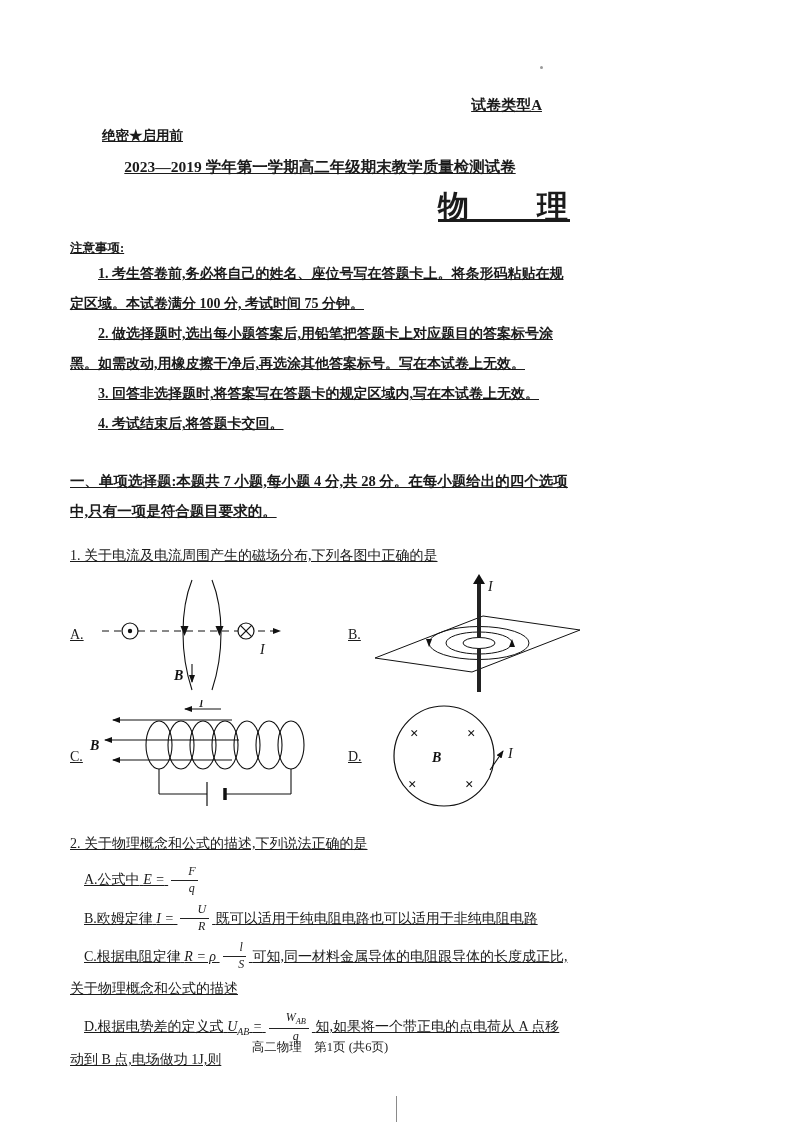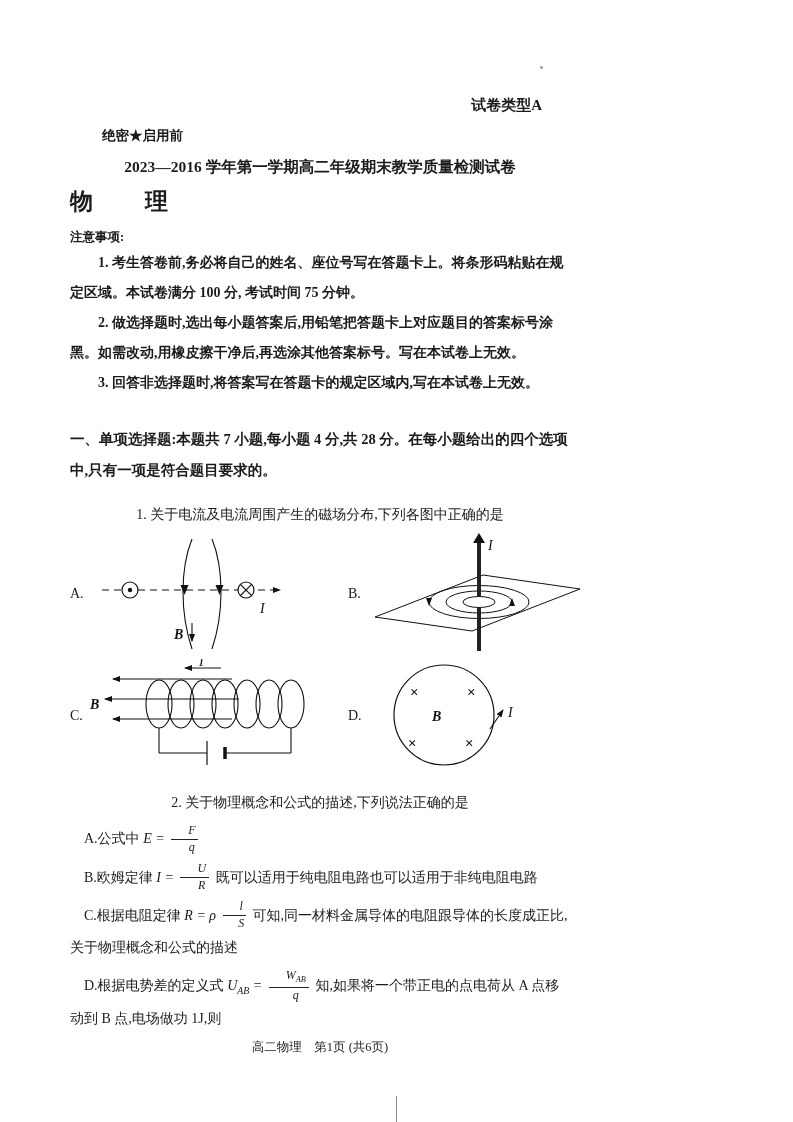--- a/index.html
+++ b/index.html
@@ -2,32 +2,32 @@
 <html><head>
 <meta charset="utf-8">
 <style>
   *{box-sizing:border-box;}
   html,body{margin:0;padding:0;}
   body{
     width:793px;height:1122px;background:#ffffff;color:#1b1b1b;
     font-family:"Liberation Serif","DejaVu Serif",serif;
     overflow:hidden;
   }
-  .page{width:640px;height:1122px;padding:96px 70px 16px 70px;position:relative;}
+  .page{width:640px;height:1122px;padding:96px 70px 16px 70px;position:relative;text-decoration:underline;}
 
   .paper-type{text-align:right;font-weight:bold;font-size:15px;padding-right:28px;}
   .secrecy{font-weight:bold;font-size:13.5px;margin-top:12px;margin-left:32px;}
   .exam-title{text-align:center;font-size:15.5px;font-weight:bold;margin:12px 0 0;}
-  .subject{text-align:left;font-size:23px;font-weight:bold;margin:8px 0 12px;letter-spacing:2px;}
+  .subject{text-align:right;font-size:31px;font-weight:bold;margin:8px 0 12px;letter-spacing:2px;}
 
   .notice-heading{font-weight:bold;font-size:12.5px;margin:4px 0 2px;}
   .notice{font-weight:bold;font-size:14px;line-height:2.15;margin:0;text-indent:2em;}
 
   .section-heading{font-weight:bold;font-size:14.5px;line-height:2.1;margin:26px 0 16px;}
-  .stem{font-size:14px;line-height:2;margin:12px 0 2px;text-align:center;}
+  .stem{font-size:14px;line-height:2;margin:12px 0 2px;}
 
   .fig-grid{margin:4px 0 8px;}
   .fig-row{display:flex;align-items:center;}
   .fig{display:flex;align-items:center;gap:4px;}
   .fig-row .fig:first-child{width:278px;flex:0 0 278px;}
   .fig-label{font-size:14px;}
   svg{display:block;}
   svg text{font-family:"Liberation Serif","DejaVu Serif",serif;font-size:14px;font-style:italic;fill:#111;}
   svg .lbl-b{font-weight:bold;}
   svg .cross{font-style:normal;font-size:15px;font-weight:bold;}
@@ -47,27 +47,28 @@
   .artifact-line{position:absolute;left:396px;bottom:0;width:1px;height:26px;background:#8a8a8a;}
   .artifact-dot{position:absolute;left:540px;top:66px;width:3px;height:3px;background:#9a9a9a;border-radius:50%;}
 </style>
 </head>
 <body>
 
 <div class="page">
 
   <div class="paper-type">试卷类型A</div>
   <div class="secrecy">绝密★启用前</div>
-  <div class="exam-title">2023—2016 学年第一学期高二年级期末教学质量检测试卷</div>
+  <div class="exam-title">2023—2019 学年第一学期高二年级期末教学质量检测试卷</div>
   <div class="subject">物　　理</div>
 
   <div class="notice-heading">注意事项:</div>
   <p class="notice">1. 考生答卷前,务必将自己的姓名、座位号写在答题卡上。将条形码粘贴在规定区域。本试卷满分 100 分, 考试时间 75 分钟。</p>
   <p class="notice">2. 做选择题时,选出每小题答案后,用铅笔把答题卡上对应题目的答案标号涂黑。如需改动,用橡皮擦干净后,再选涂其他答案标号。写在本试卷上无效。</p>
   <p class="notice">3. 回答非选择题时,将答案写在答题卡的规定区域内,写在本试卷上无效。</p>
+  <p class="notice">4. 考试结束后,将答题卡交回。</p>
 
   <p class="section-heading">一、单项选择题:本题共 7 小题,每小题 4 分,共 28 分。在每小题给出的四个选项中,只有一项是符合题目要求的。</p>
 
   <p class="stem">1. 关于电流及电流周围产生的磁场分布,下列各图中正确的是</p>
 
   <div class="fig-grid">
     <div class="fig-row">
 
       <div class="fig">
         <span class="fig-label">A.</span>

